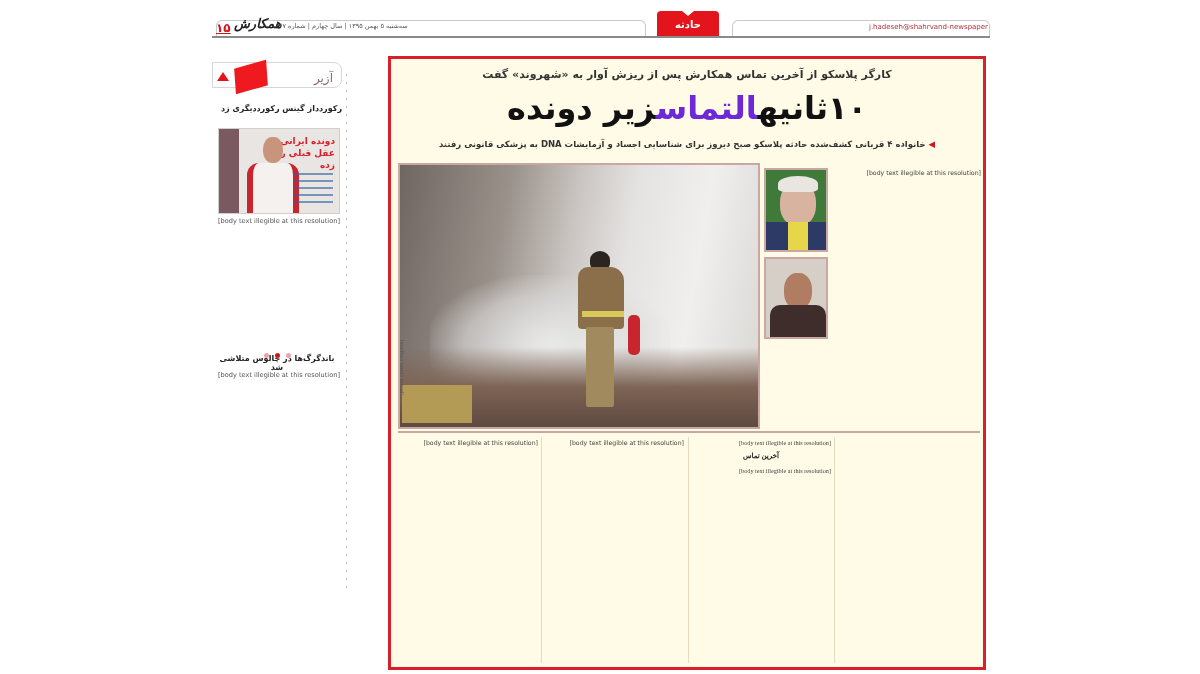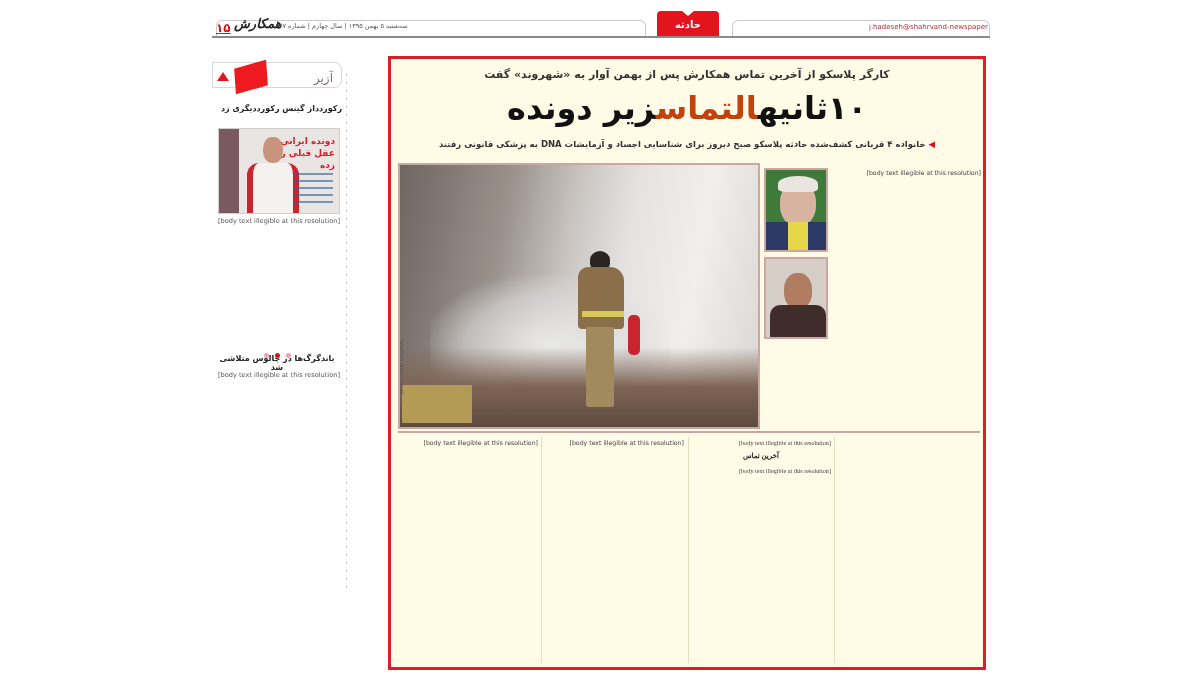--- a/index.html
+++ b/index.html
@@ -62,21 +62,21 @@
   .sb-rule { position: absolute; left: 134px; top: 66px; width: 1px; height: 520px;
     background: repeating-linear-gradient(#bbb 0 2px, transparent 2px 8px); }
 
   
   .article { position: absolute; left: 176px; top: 48px; width: 598px; height: 614px;
     border: 3px solid #d9202a; background: #fffbe7; }
   .kicker { position: absolute; left: 0; right: 0; top: 9px; text-align: center; direction: rtl;
     font: bold 11px "DejaVu Sans", sans-serif; color: #333; }
   .headline { position: absolute; left: 0; right: 0; top: 30px; text-align: center; direction: rtl;
     font: bold 32px "DejaVu Sans", sans-serif; color: #111; letter-spacing: -1px; }
-  .headline .hl-red { color: #c2410c; }
+  .headline .hl-red { color: #6d28d9; }
   .deck { position: absolute; left: 0; right: 0; top: 80px; text-align: center; direction: rtl;
     font: bold 8.5px "DejaVu Sans", sans-serif; color: #333; }
   .deck .bullet { color: #d4141b; }
 
   .main-photo { position: absolute; left: 7px; top: 104px; width: 362px; height: 266px;
     border: 2px solid #c9a8a4; overflow: hidden;
     background: linear-gradient(100deg, #6f6661 0%, #9a918b 28%, #c9c4c0 45%, #e5e3e2 60%, #f0efee 78%, #d9d6d3 100%); }
   .main-photo .smoke { position: absolute; left: 30px; top: 110px; width: 240px; height: 140px;
     background: radial-gradient(ellipse at center, rgba(235,235,235,0.95) 0%, rgba(220,220,220,0.6) 50%, rgba(220,220,220,0) 75%); }
   .main-photo .rubble { position: absolute; left: 0; right: 0; bottom: 0; height: 80px;
@@ -146,21 +146,21 @@
     <div class="sb-text sb-text1">[body text illegible at this resolution]</div>
     <div class="sb-dots">
       <span></span><span class="active"></span><span></span>
     </div>
     <div class="sb-title2">باندگرگ‌ها در چالوس متلاشی شد</div>
     <div class="sb-text sb-text2">[body text illegible at this resolution]</div>
   </div>
   <div class="sb-rule"></div>
 
   <div class="article">
-    <div class="kicker">کارگر پلاسکو از آخرین تماس همکارش پس از بهمن آوار به «شهروند» گفت</div>
+    <div class="kicker">کارگر پلاسکو از آخرین تماس همکارش پس از ریزش آوار به «شهروند» گفت</div>
     <div class="headline">
       <span>۱۰ثانیه</span><span class="hl-red">التماس</span><span>زیر دونده</span>
     </div>
     <div class="deck">
       <span class="bullet">◀</span>
       <span>خانواده ۴ قربانی کشف‌شده حادثه پلاسکو صبح دیروز برای شناسایی اجساد و آزمایشات DNA به پزشکی قانونی رفتند</span>
     </div>
 
     <div class="main-photo">
       <div class="smoke"></div>

